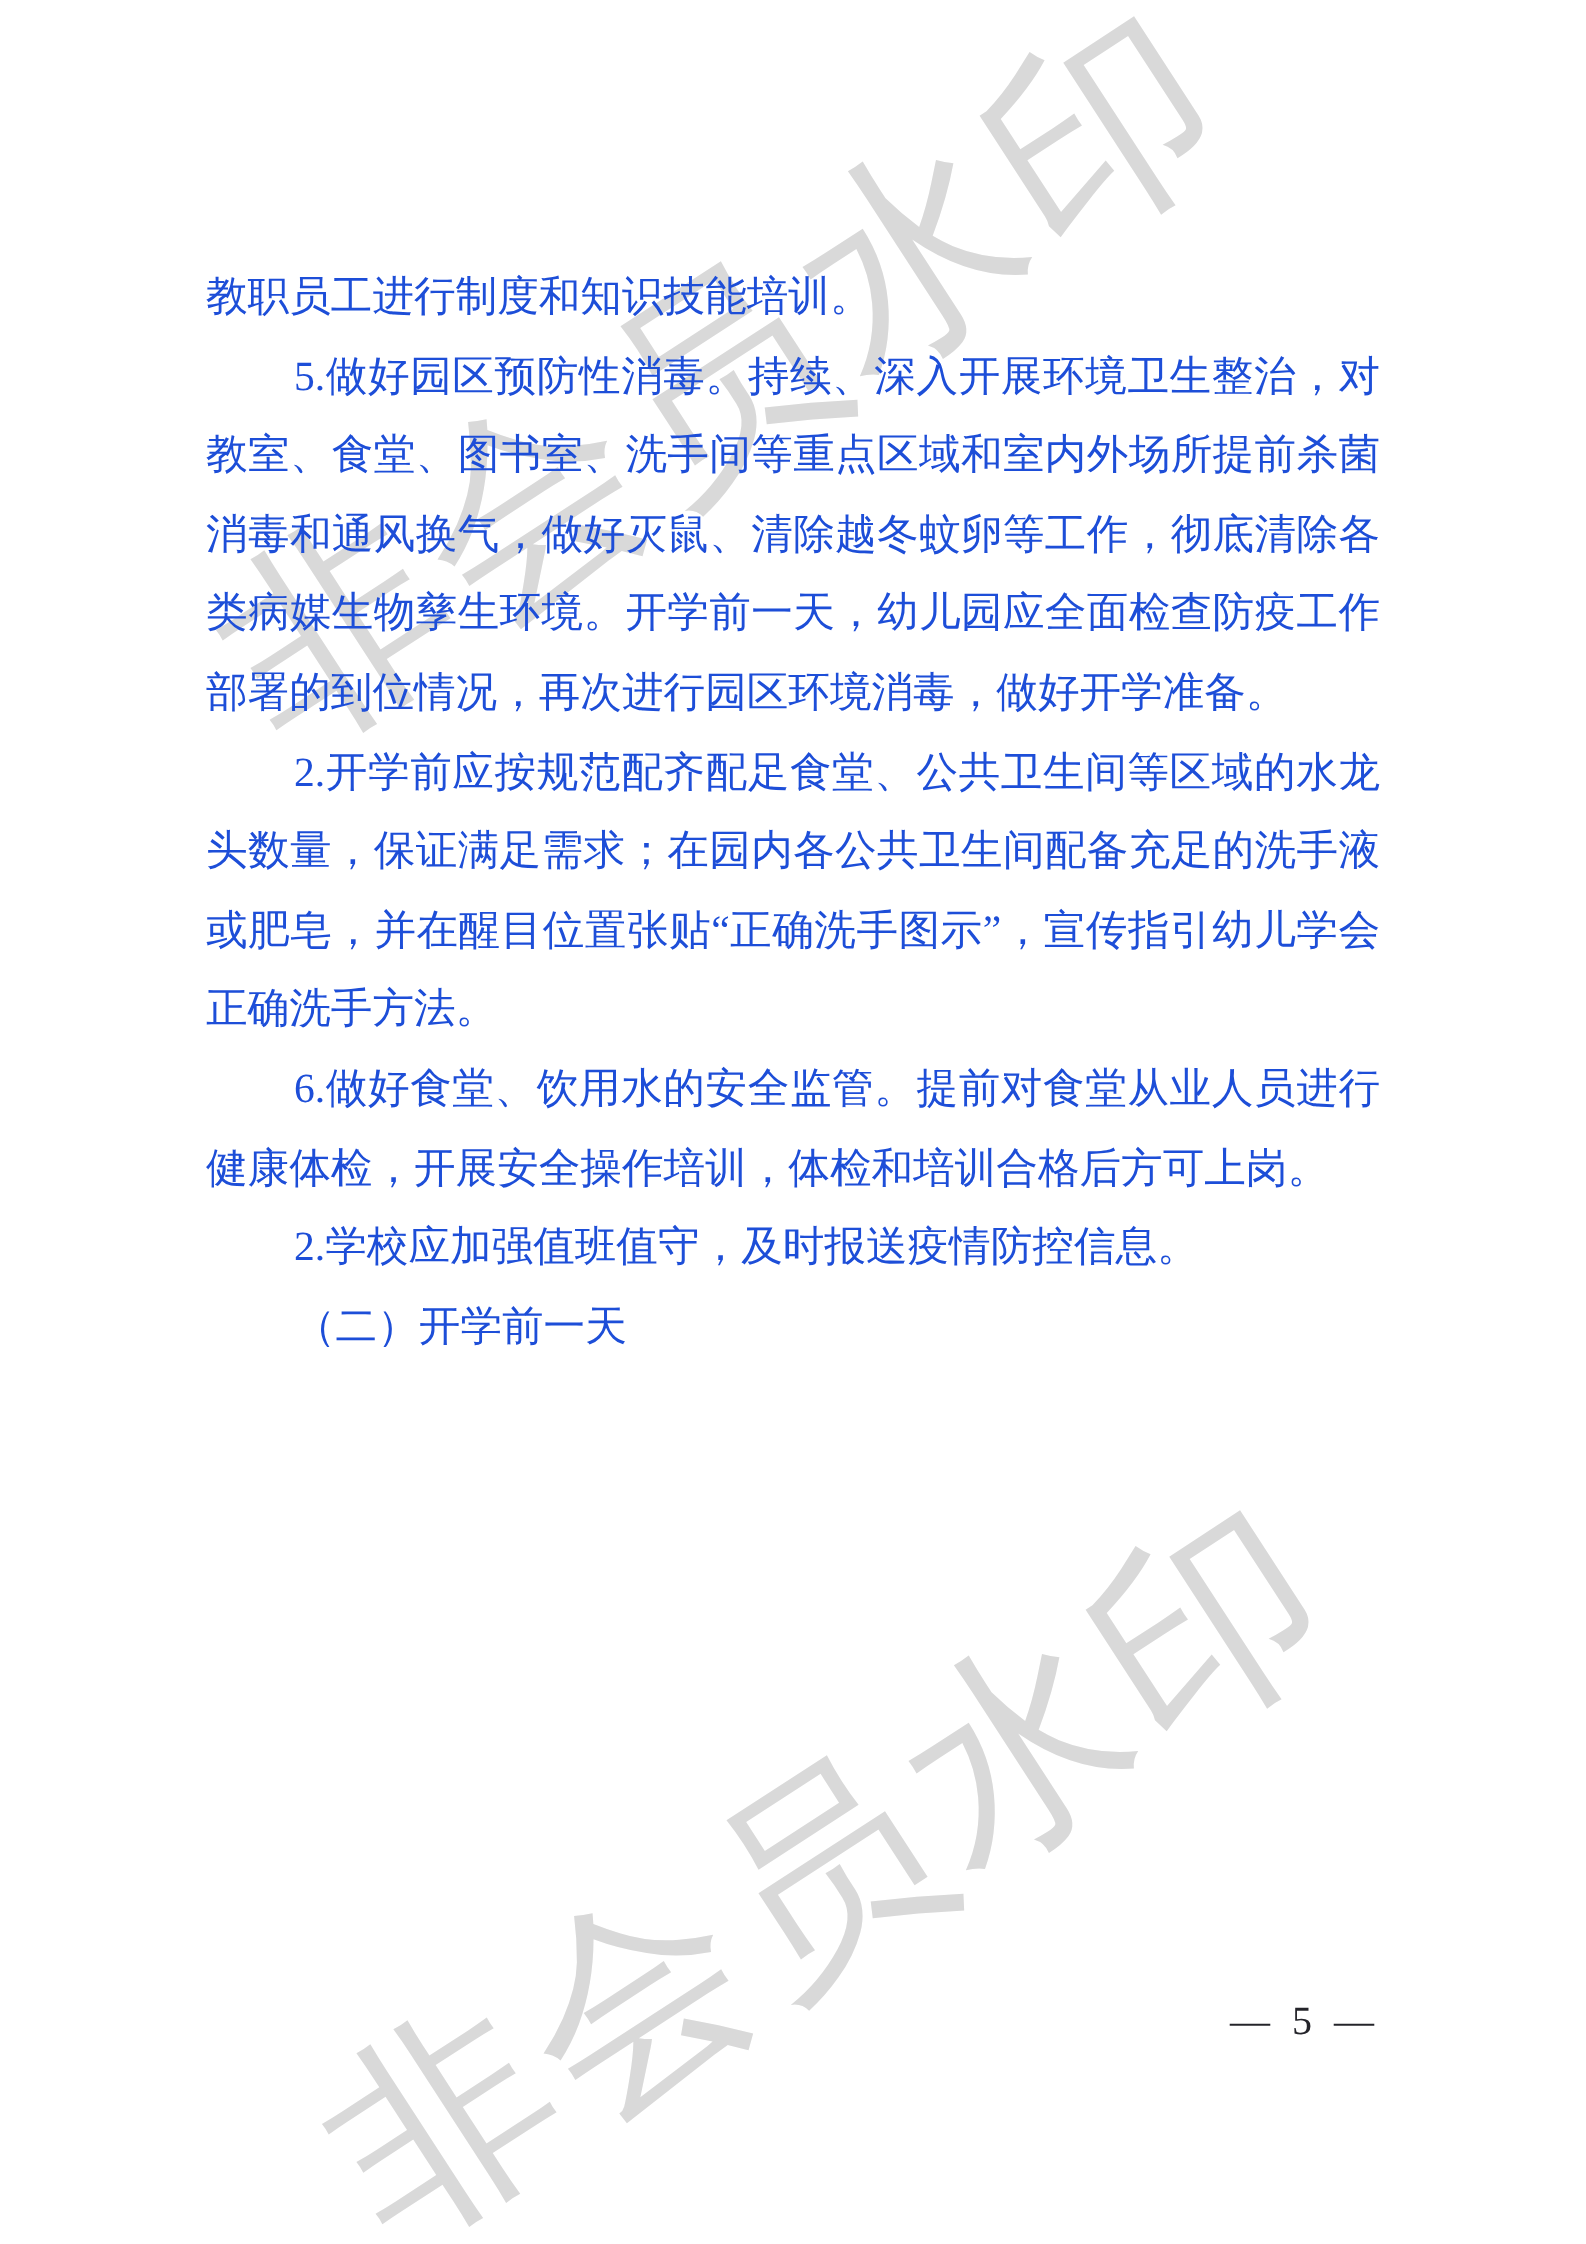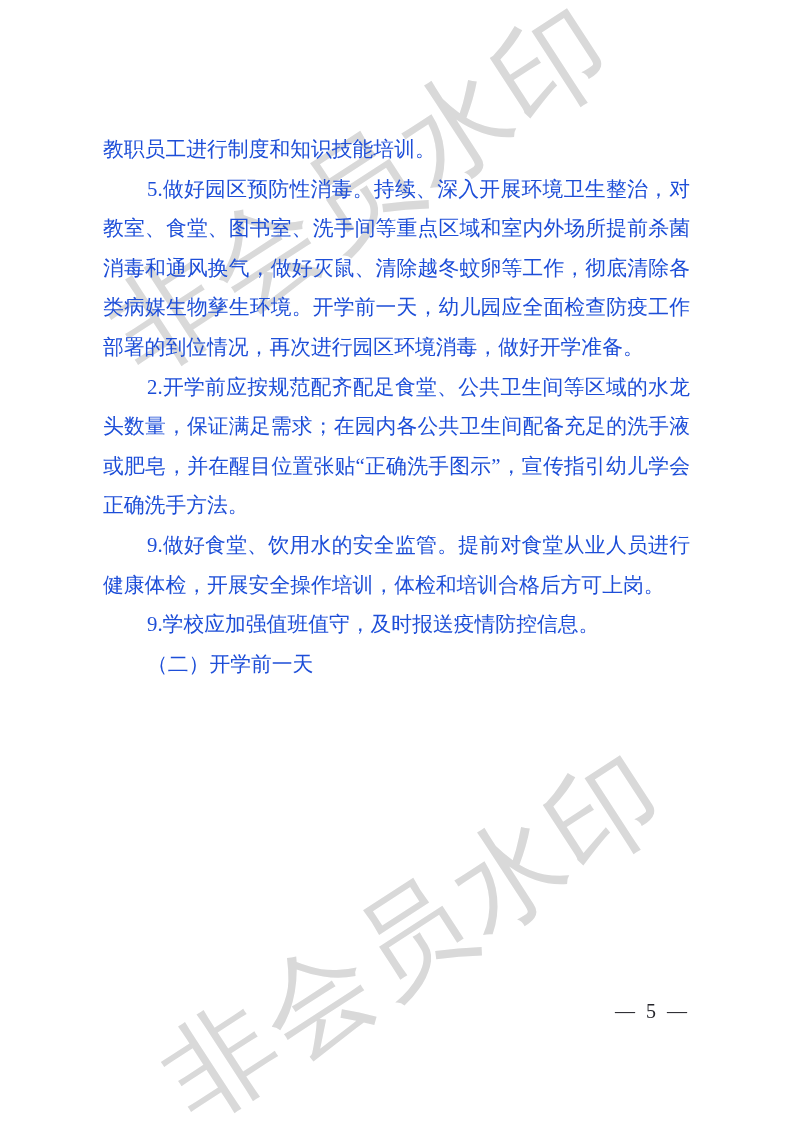--- a/index.html
+++ b/index.html
@@ -62,20 +62,20 @@
 <div class="page">
 
   <div class="watermark wm-top">非会员水印</div>
 
   <div class="watermark wm-bottom">非会员水印</div>
 
   <div class="content">
     <p class="para no-indent">教职员工进行制度和知识技能培训。</p>
     <p class="para">5.做好园区预防性消毒。持续、深入开展环境卫生整治，对教室、食堂、图书室、洗手间等重点区域和室内外场所提前杀菌消毒和通风换气，做好灭鼠、清除越冬蚊卵等工作，彻底清除各类病媒生物孳生环境。开学前一天，幼儿园应全面检查防疫工作部署的到位情况，再次进行园区环境消毒，做好开学准备。</p>
     <p class="para">2.开学前应按规范配齐配足食堂、公共卫生间等区域的水龙头数量，保证满足需求；在园内各公共卫生间配备充足的洗手液或肥皂，并在醒目位置张贴“正确洗手图示”，宣传指引幼儿学会正确洗手方法。</p>
-    <p class="para">9.做好食堂、饮用水的安全监管。提前对食堂从业人员进行健康体检，开展安全操作培训，体检和培训合格后方可上岗。</p>
-    <p class="para">9.学校应加强值班值守，及时报送疫情防控信息。</p>
+    <p class="para">6.做好食堂、饮用水的安全监管。提前对食堂从业人员进行健康体检，开展安全操作培训，体检和培训合格后方可上岗。</p>
+    <p class="para">2.学校应加强值班值守，及时报送疫情防控信息。</p>
     <p class="para">（二）开学前一天</p>
   </div>
 
   <div class="page-number">— 5 —</div>
 
 </div>
 
 </body></html>

